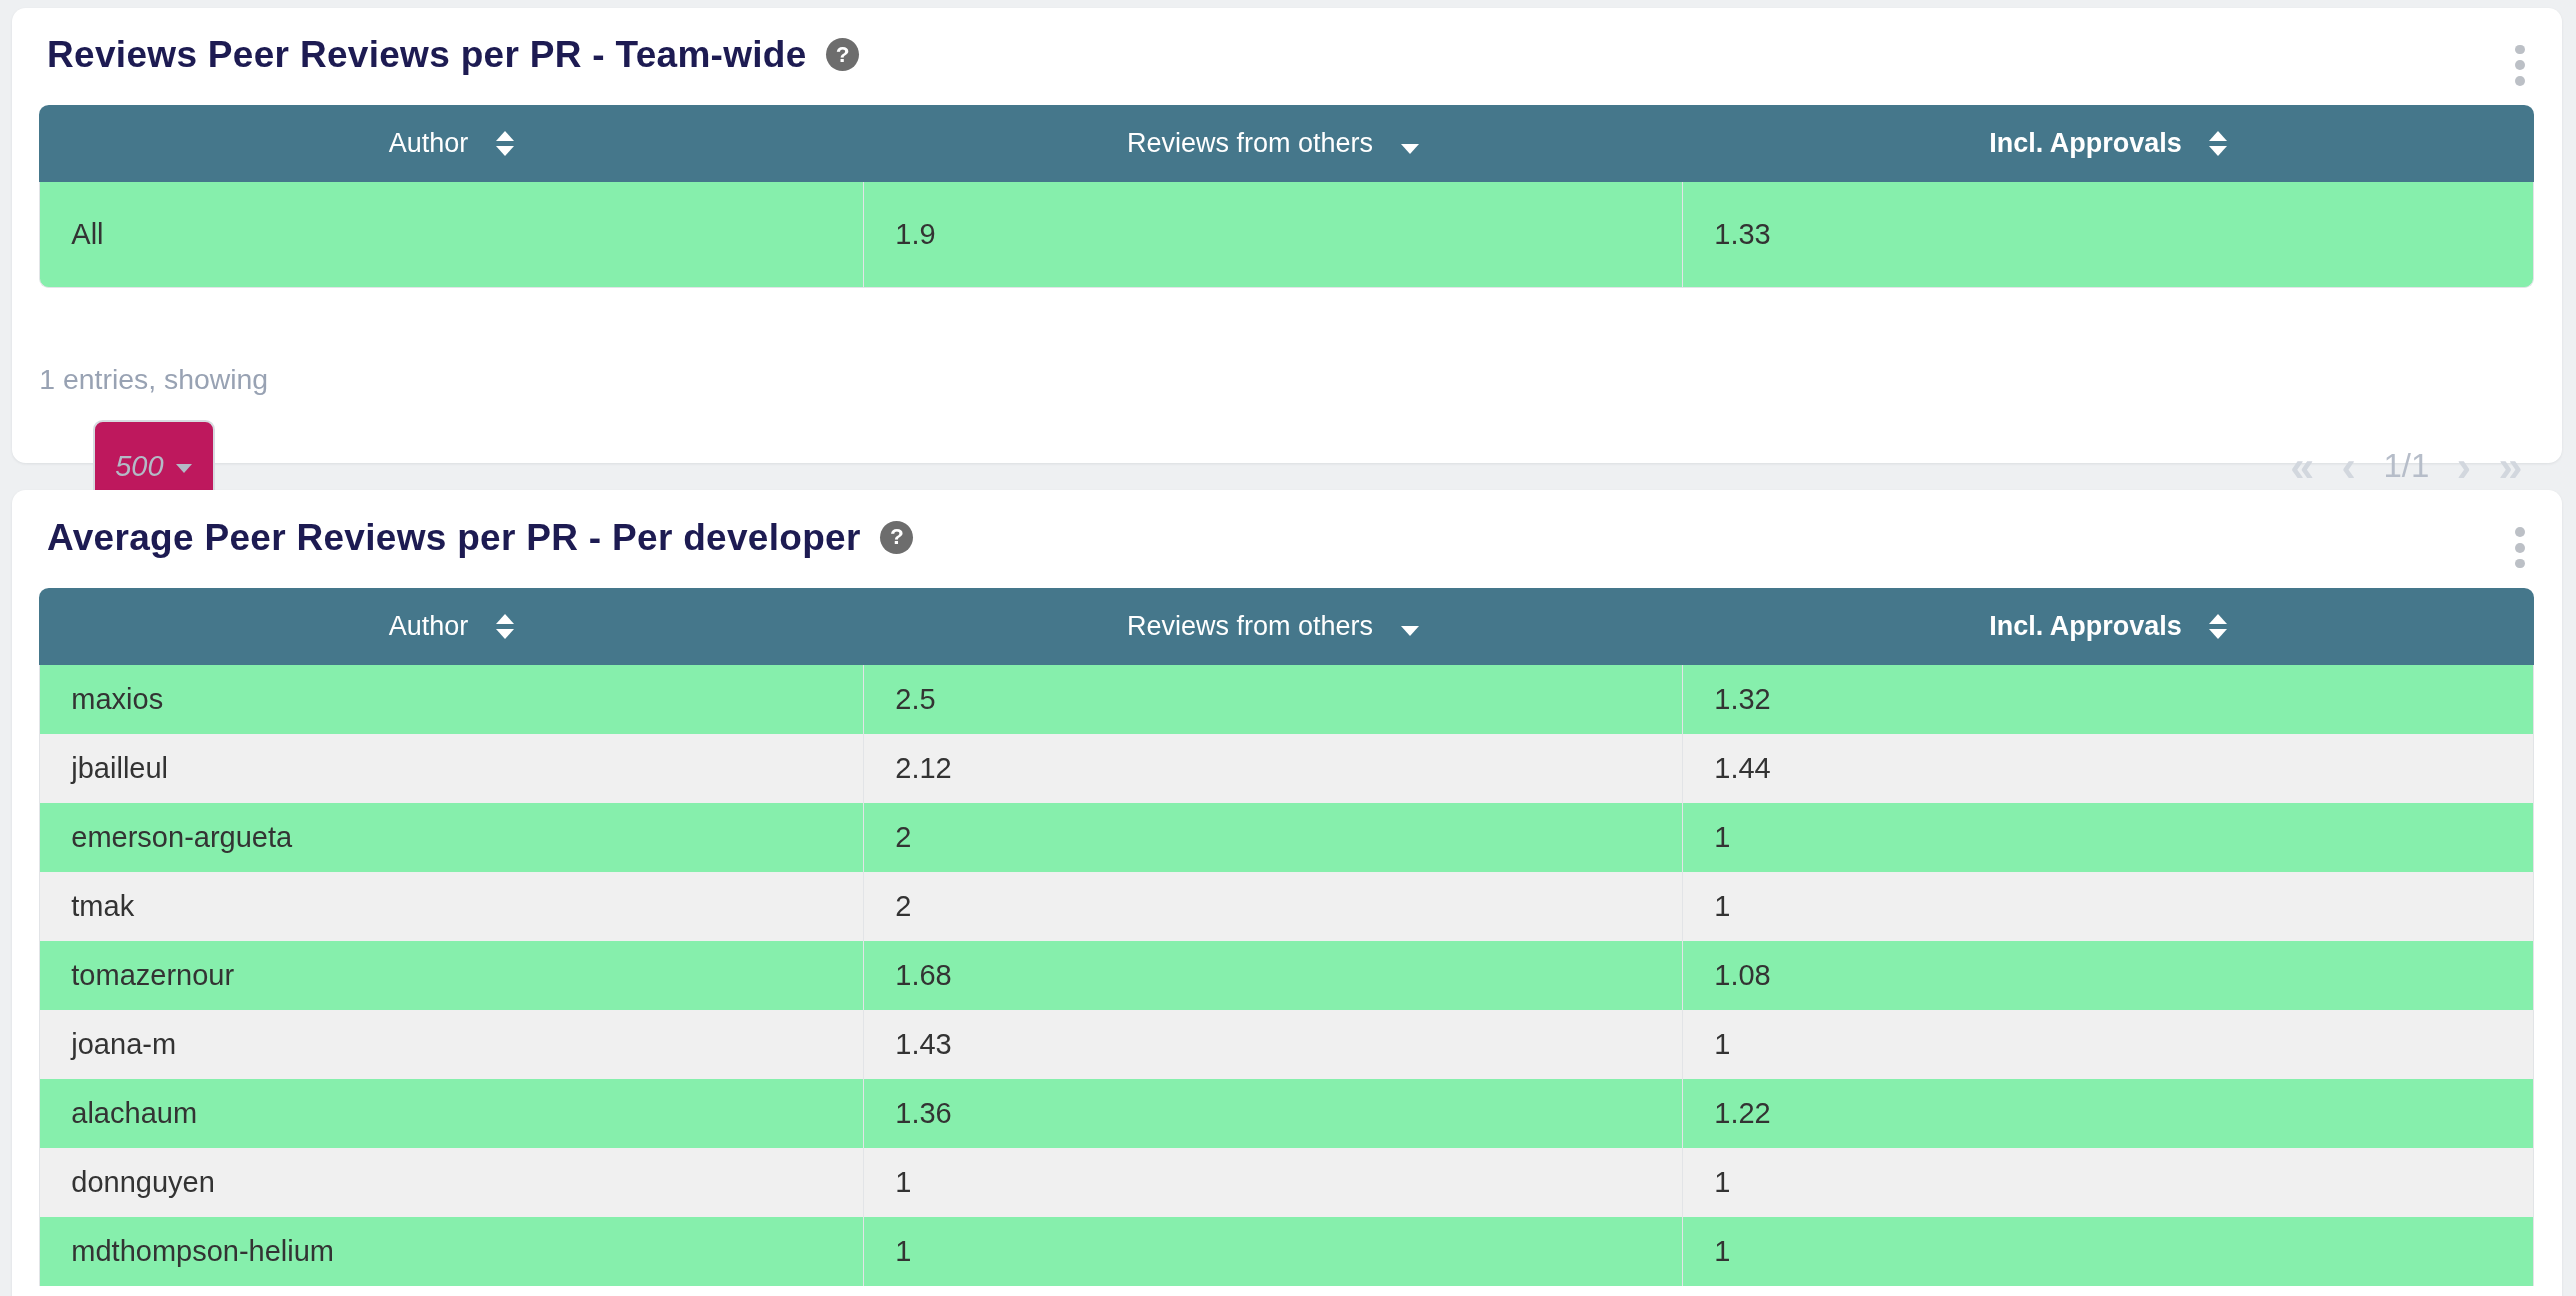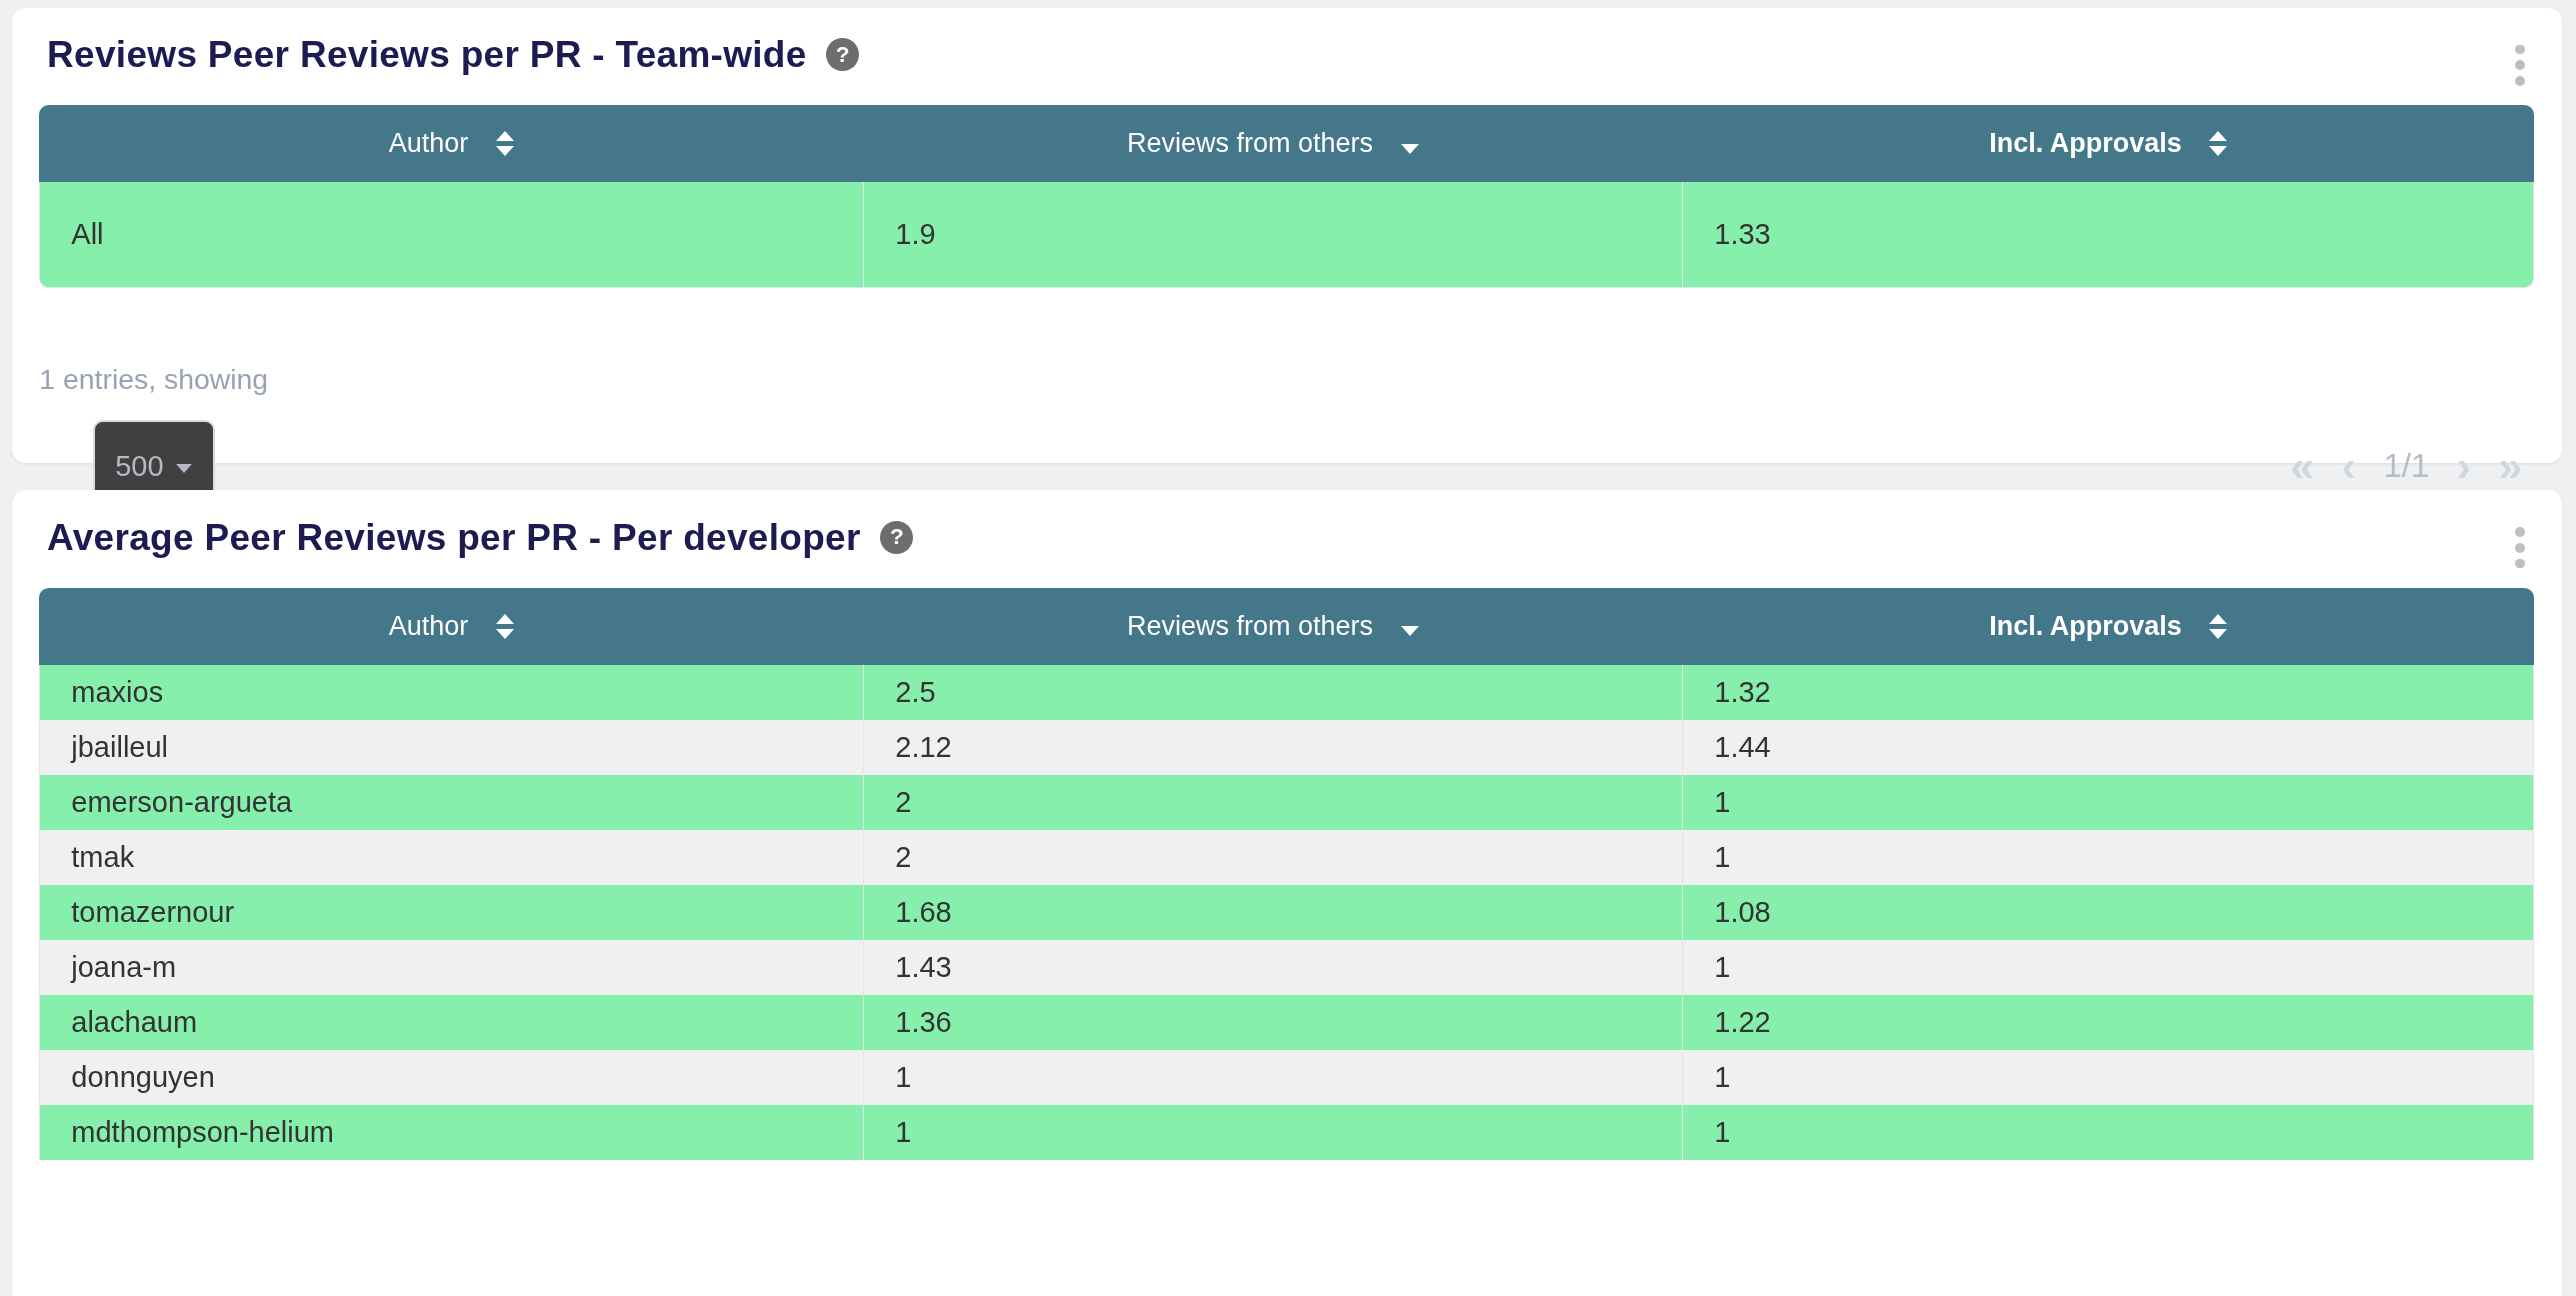--- a/index.html
+++ b/index.html
@@ -61,36 +61,36 @@
     font-size: 29px; color: #333333;
     padding-left: 31px; vertical-align: middle;
     background: #86efac;
   }
   tbody td + td { border-left: 1px solid #e2e4e7; }
 
   .t-teamwide tbody td { height: 106px; border-bottom: 1px solid #e2e4e7; }
   .t-teamwide tbody td:first-child { border-left: 1px solid #e2e4e7; border-bottom-left-radius: 9.8px; }
   .t-teamwide tbody td:last-child  { border-right: 1px solid #e2e4e7; border-bottom-right-radius: 9.8px; }
 
-  .t-perdev tbody td { height: 55px; }
+  .t-perdev tbody td { height: 69px; }
   .t-perdev tbody td:first-child { border-left: 1px solid #e2e4e7; }
   .t-perdev tbody td:last-child  { border-right: 1px solid #e2e4e7; }
   .t-perdev tbody tr:nth-child(even) td { background: #f0f0f0; }
 
   .pagination {
     margin-top: 75px;
     display: flex; align-items: center; justify-content: space-between;
     color: #98a2b3; font-size: 28.4px;
   }
   .pag-left { display: flex; align-items: center; gap: 23.5px; flex-direction: column; }
   .page-size-select {
     width: 122px; height: 93px;
     border: 2px solid #d7dbe0; border-radius: 9.8px;
     display: flex; align-items: center; justify-content: center; gap: 12.8px;
-    color: #b3bac6; font-size: 29px; cursor: pointer; background: #404040;
+    color: #b3bac6; font-size: 29px; cursor: pointer; background: #be185d; font-style: italic;
   }
   .select-caret {
     width: 0; height: 0;
     border-left: 8.8px solid transparent; border-right: 8.8px solid transparent;
     border-top: 9.8px solid #b3bac6; margin-top: 4.9px;
   }
   .pag-right { display: flex; align-items: center; gap: 27.5px; padding-right: 11.8px; }
   .pag-chevron { color: #d2d7de; font-size: 43px; font-weight: 700; line-height: 1; cursor: default; }
   .page-indicator { color: #b6bdc9; font-size: 33px; }
 </style>

